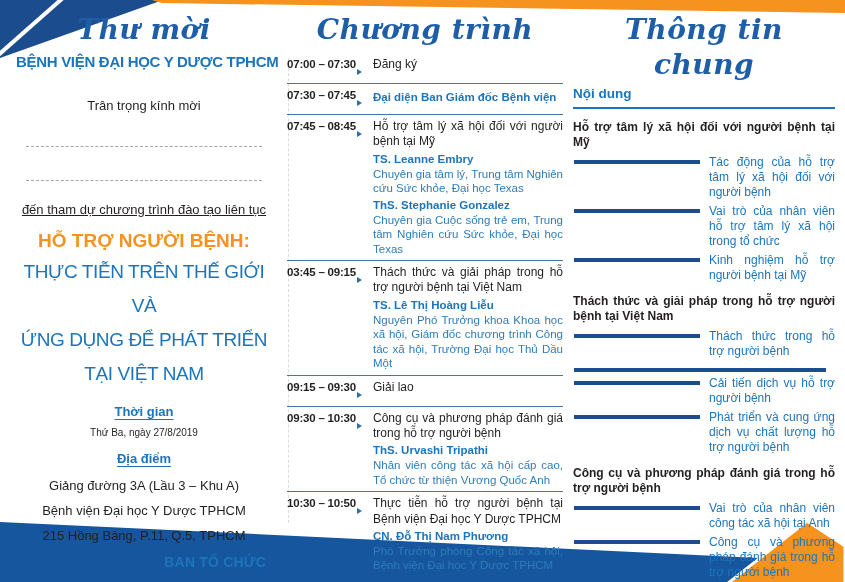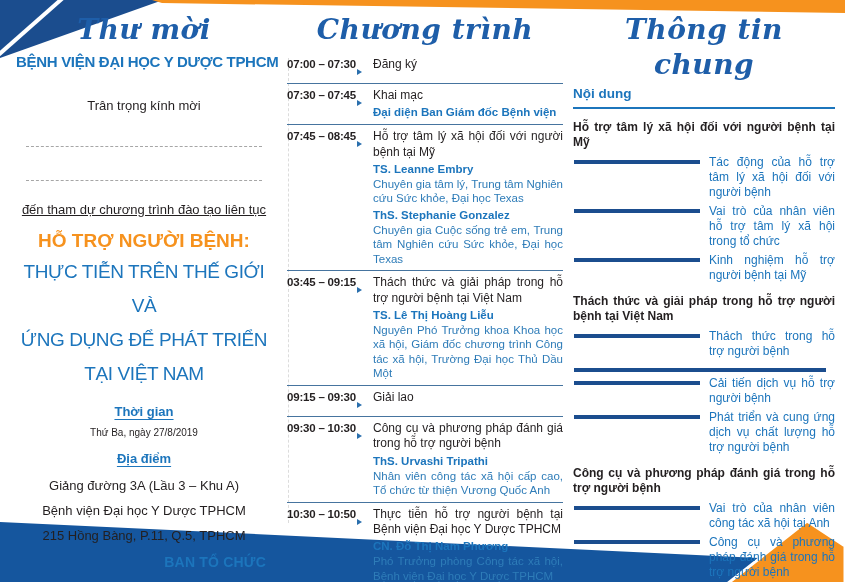--- a/index.html
+++ b/index.html
@@ -115,21 +115,20 @@
       <div class="pbody">
           <div class="ptitle">Đăng ký</div>
         </div>
     </div>
     <div class="psep"></div>
 
     <div class="prow">
       <div class="ptime">07:30 – 07:45</div>
       <div class="parrow"><span class="tri"></span></div>
       <div class="pbody">
-        <div class="ptitle">Khai mạc</div>
         <div class="pspeaker">Đại diện Ban Giám đốc Bệnh viện</div>
       </div>
     </div>
     <div class="psep"></div>
 
     <div class="prow">
       <div class="ptime">07:45 – 08:45</div>
       <div class="parrow"><span class="tri"></span></div>
       <div class="pbody">
         <div class="ptitle">Hỗ trợ tâm lý xã hội đối với người bệnh tại Mỹ</div>

